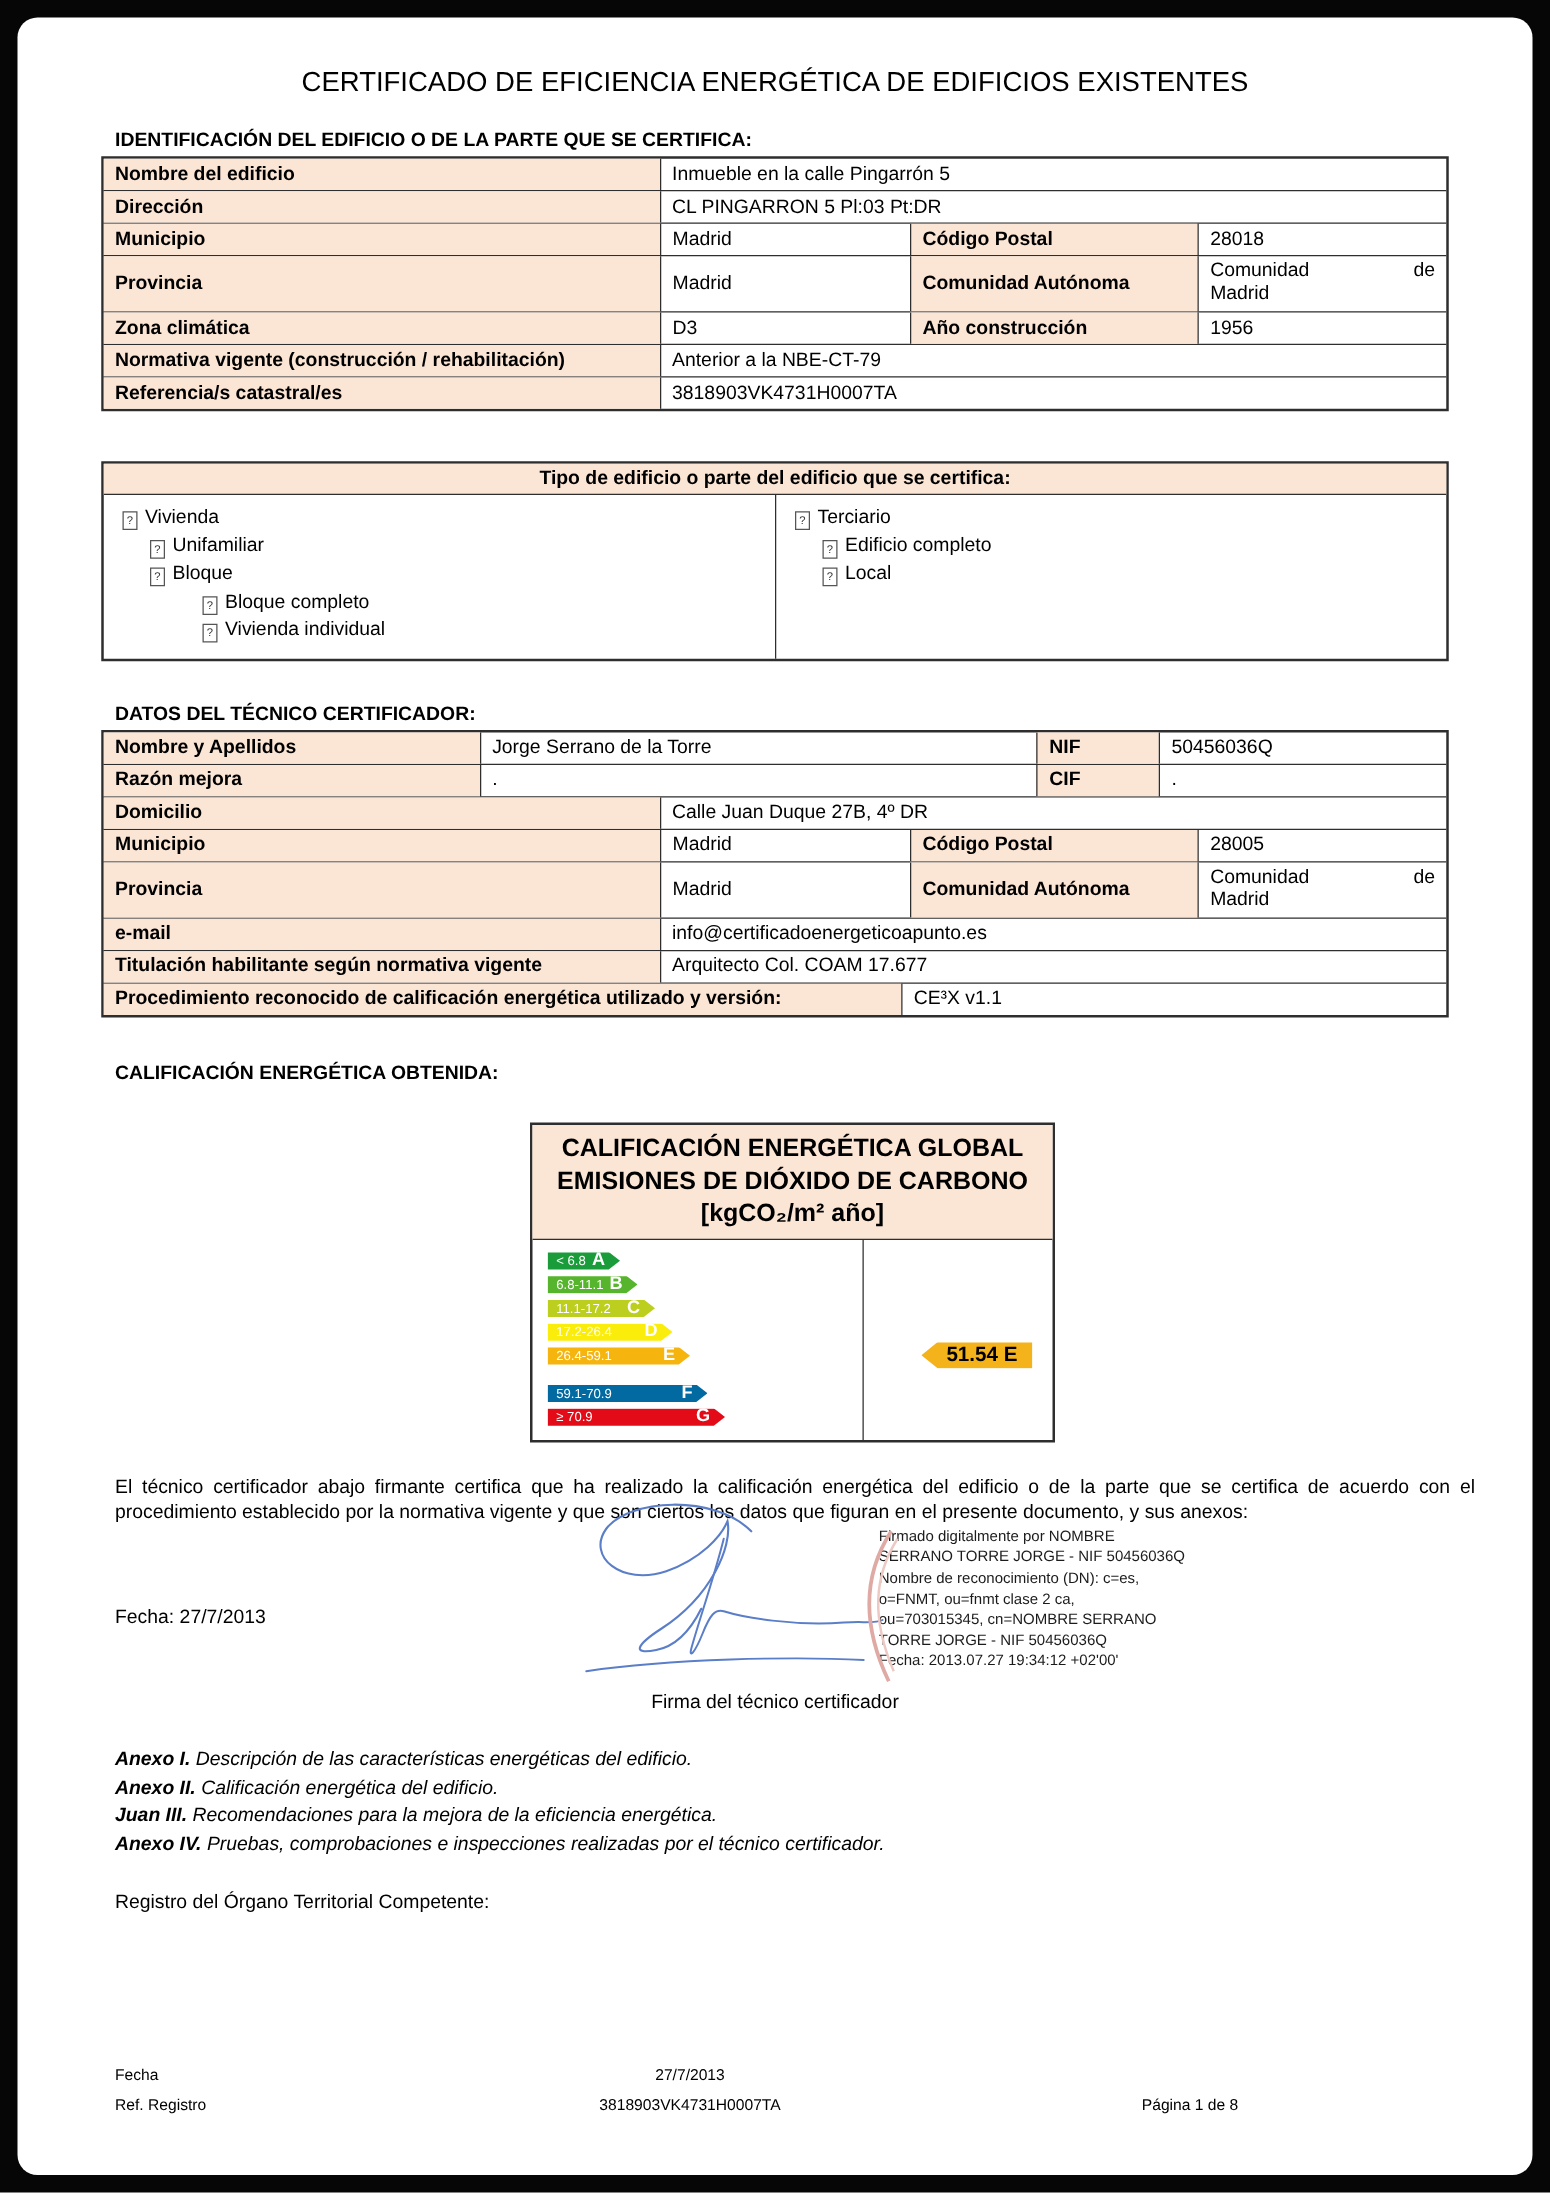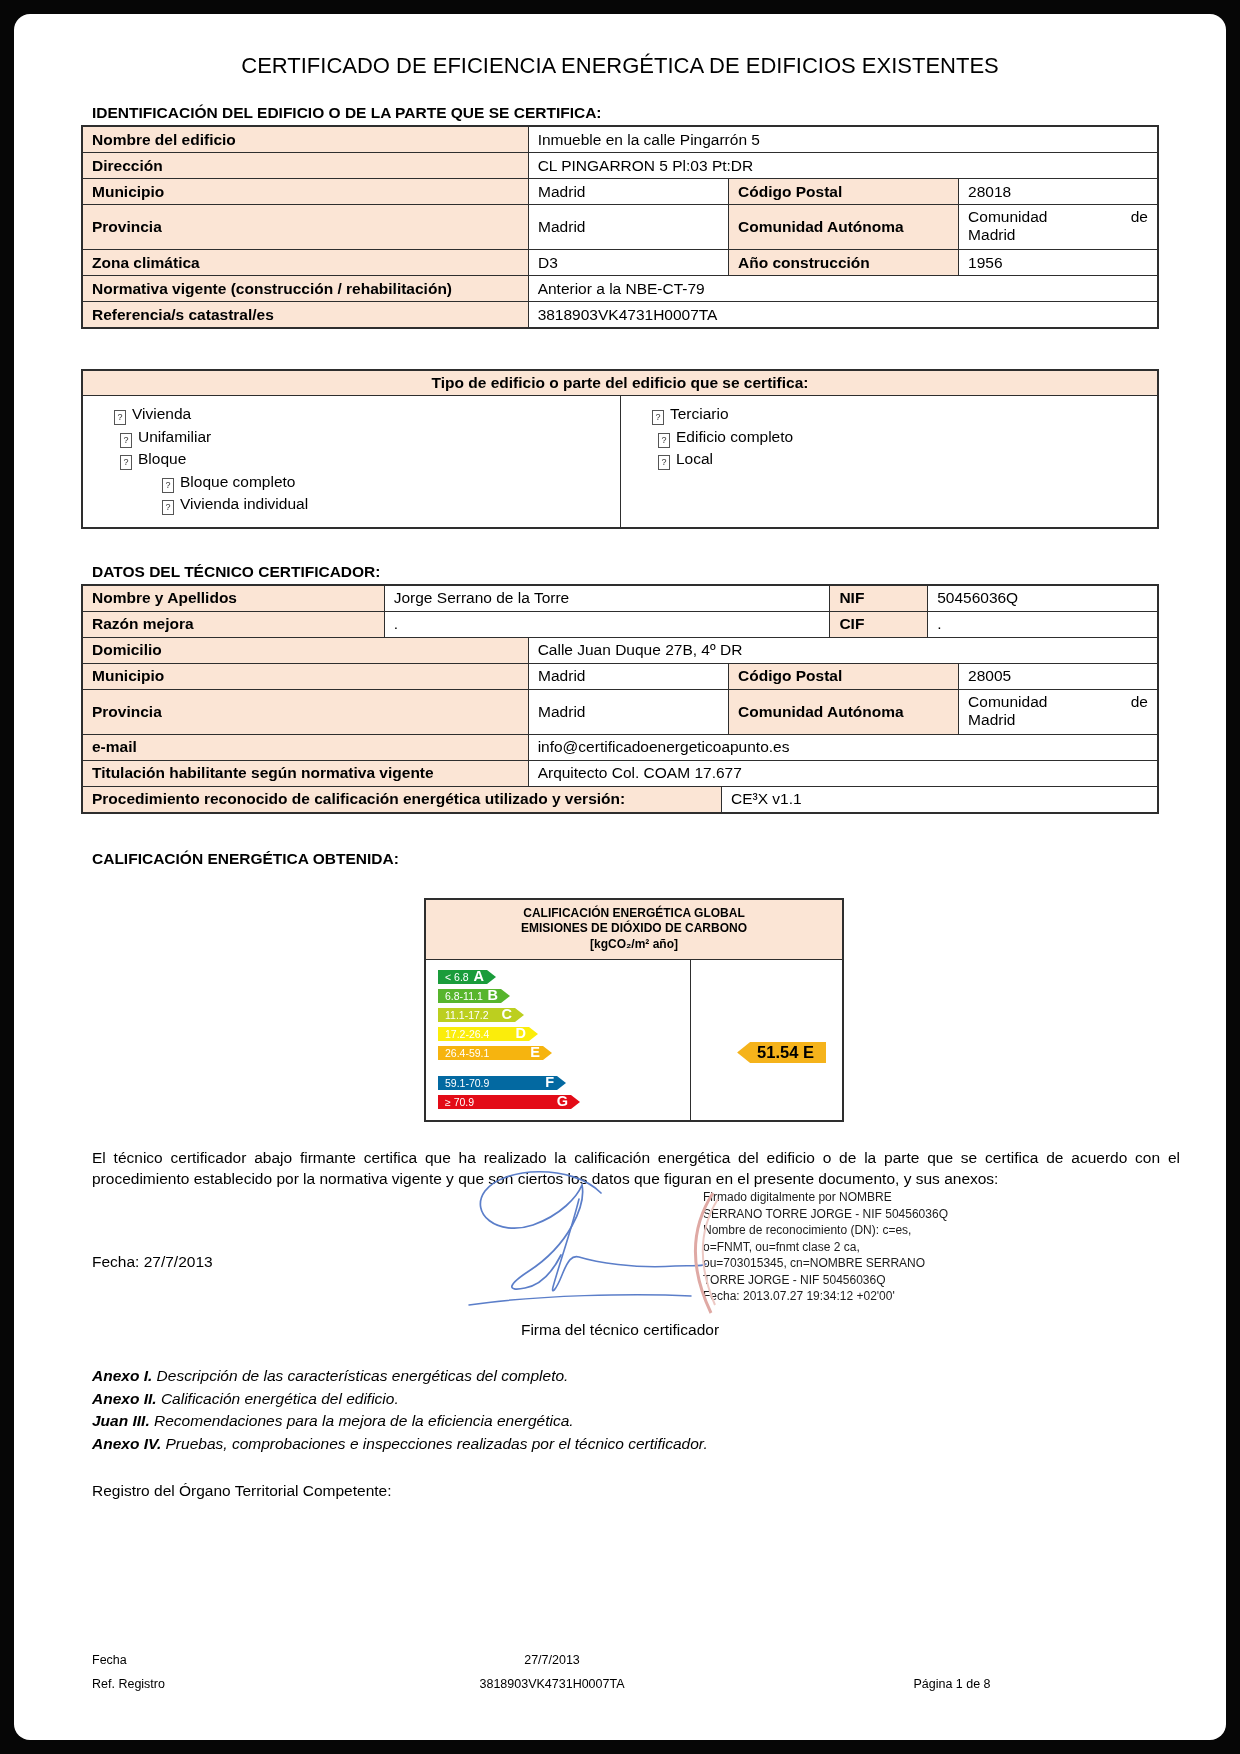--- a/index.html
+++ b/index.html
@@ -27,28 +27,28 @@
   .tall{min-height:44px;}
   .jcell{display:block;padding-top:3px;}
   .j1{display:flex;justify-content:space-between;}
 
   
   .tipo-head{background:#FBE5D5;font-weight:bold;text-align:center;font-size:15.5px;padding:3px 0;border-bottom:1.5px solid #2e2e2e;}
   .tipo-body{display:grid;grid-template-columns:1fr 1fr;}
   .tipo-col{padding:7px 0 11px;}
   .tipo-col.right{border-left:1.5px solid #2e2e2e;}
   .t-item{font-size:15.5px;line-height:22.5px;}
-  .ind0{padding-left:31px;} .ind1{padding-left:37px;} .ind2{padding-left:79px;}
+  .ind0{padding-left:15px;} .ind1{padding-left:37px;} .ind2{padding-left:79px;}
   .cb{display:inline-block;width:10px;height:13px;border:1px solid #555;margin-right:6px;position:relative;top:1px;
       font-size:9px;line-height:12px;text-align:center;color:#333;}
   .cb::before{content:"?";}
 
   
   .chart{width:420px;margin:30px 0 0 343px;border:2px solid #2e2e2e;box-sizing:border-box;}
-  .chart-head{background:#FBE5D5;text-align:center;font-weight:bold;font-size:12px;line-height:1.32;padding:6px 4px;border-bottom:1.5px solid #2e2e2e;}
+  .chart-head{background:#FBE5D5;text-align:center;font-weight:bold;font-size:20px;line-height:1.32;padding:6px 4px;border-bottom:1.5px solid #2e2e2e;}
   .chart-body{display:grid;grid-template-columns:63.5fr 36.5fr;min-height:146px;}
   .scale-cell{padding:10px 0 6px 12px;}
   .rate-cell{border-left:1.5px solid #2e2e2e;position:relative;}
   .band{position:relative;height:14px;margin-bottom:5px;color:#fff;font-size:10.5px;line-height:14px;
         clip-path:polygon(0 0,calc(100% - 9px) 0,100% 50%,calc(100% - 9px) 100%,0 100%);
         padding-left:7px;box-sizing:border-box;white-space:nowrap;}
   .band .ltr{position:absolute;right:12px;top:-1px;font-weight:bold;font-size:14.5px;}
   .rate-arrow{position:absolute;top:82px;right:16px;height:21px;line-height:21px;padding:0 12px 0 20px;
         font-weight:bold;font-size:16.5px;clip-path:polygon(13px 0,100% 0,100% 100%,13px 100%,0 50%);}
 
@@ -232,21 +232,21 @@
       <div>Nombre de reconocimiento (DN): c=es,</div>
       <div>o=FNMT, ou=fnmt clase 2 ca,</div>
       <div>ou=703015345, cn=NOMBRE SERRANO</div>
       <div>TORRE JORGE - NIF 50456036Q</div>
       <div>Fecha: 2013.07.27 19:34:12 +02'00'</div>
     </div>
   </div>
   <div class="sig-caption">Firma del técnico certificador</div>
 
   <div class="annex">
-    <div><span class="a-lab">Anexo I.</span> <span class="a-txt">Descripción de las características energéticas del completo.</span></div>
+    <div><span class="a-lab">Anexo I.</span> <span class="a-txt">Descripción de las características energéticas del edificio.</span></div>
     <div><span class="a-lab">Anexo II.</span> <span class="a-txt">Calificación energética del edificio.</span></div>
     <div><span class="a-lab">Juan III.</span> <span class="a-txt">Recomendaciones para la mejora de la eficiencia energética.</span></div>
     <div><span class="a-lab">Anexo IV.</span> <span class="a-txt">Pruebas, comprobaciones e inspecciones realizadas por el técnico certificador.</span></div>
   </div>
 
   <div class="registro">Registro del Órgano Territorial Competente:</div>
 
 </div>
 
 <div class="footer">

